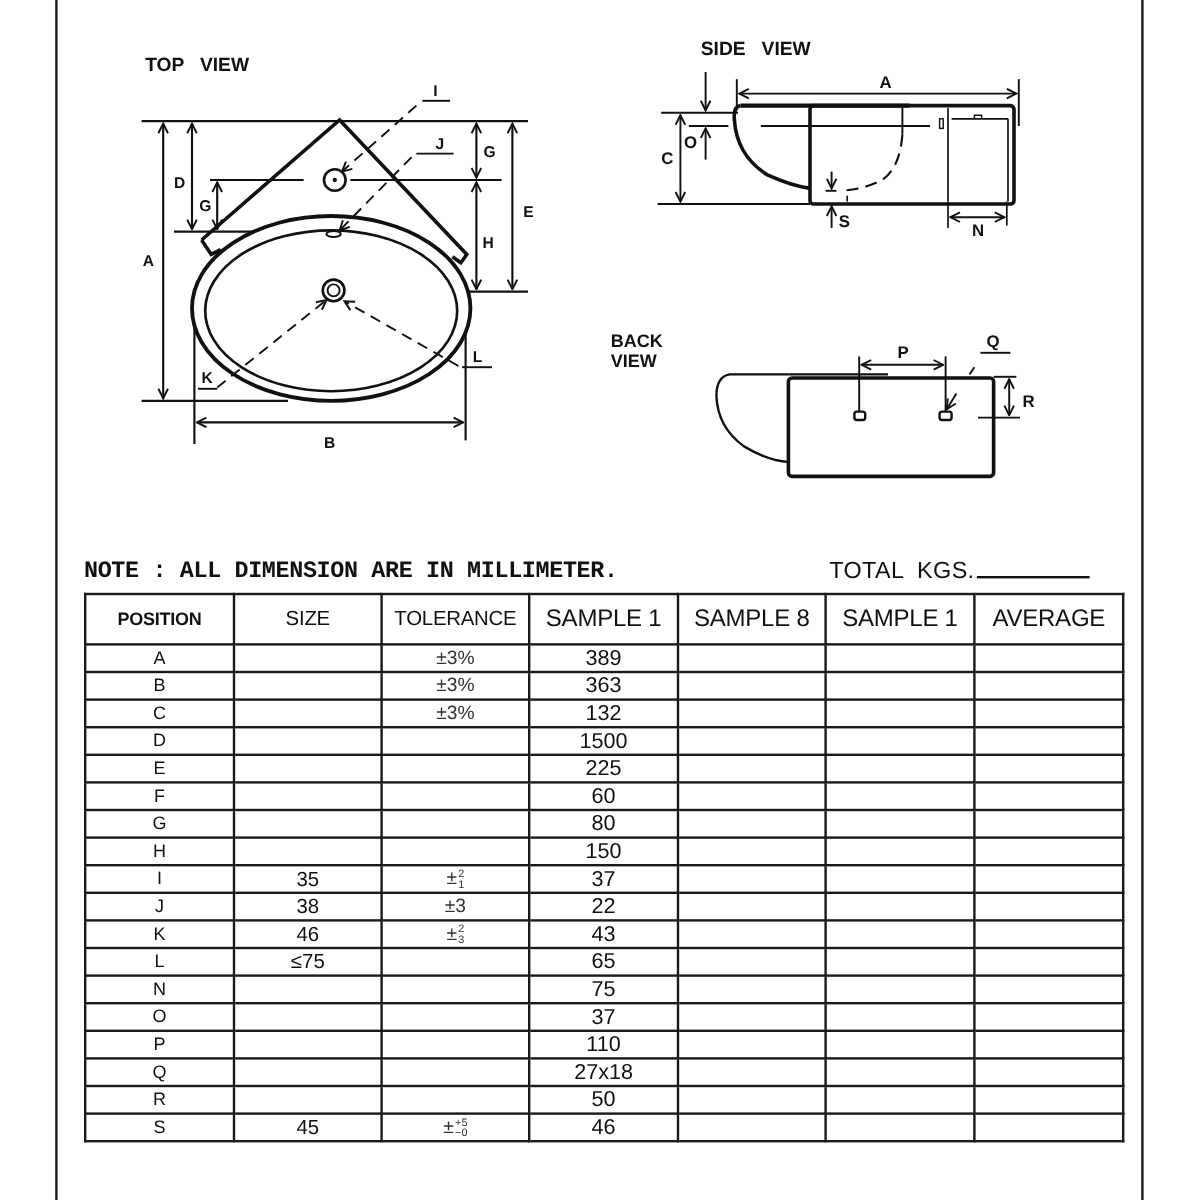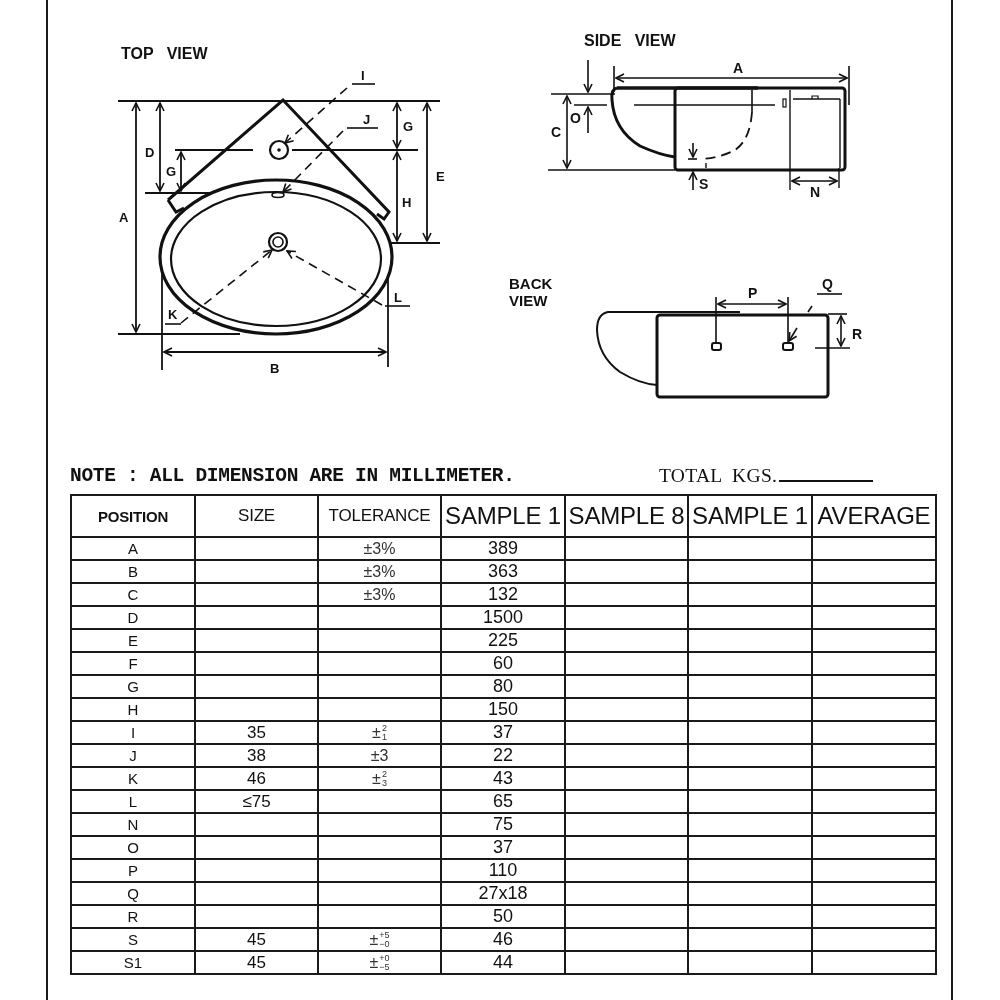--- a/index.html
+++ b/index.html
@@ -1,25 +1,25 @@
 <!DOCTYPE html>
 <html><head>
 <meta charset="utf-8">
 <style>
   html, body { margin:0; padding:0; background:#ffffff; }
   body { width:1000px; height:1000px; position:relative; overflow:hidden; font-family:"Liberation Sans", "DejaVu Sans", sans-serif; color:#111; }
   .frame-line { position:absolute; top:0; width:2px; height:1000px; background:#1a1a1a; }
   svg.drawing { position:absolute; left:0; top:0; }
   svg text { font-family:"Liberation Sans", "DejaVu Sans", sans-serif; fill:#111; }
   .note { position:absolute; left:70px; top:465px; font-size:19.5px; font-weight:bold; letter-spacing:-0.3px;font-family:Liberation Mono, monospace; }
-  .total { position:absolute; left:659px; top:465px; font-size:19.5px; letter-spacing:0.3px;font-family:Liberation Serif, serif; }
+  .total { position:absolute; left:691px; top:465px; font-size:19.5px; letter-spacing:0.3px; }
   .total .blank { display:inline-block; width:94px; border-bottom:2px solid #111; height:14px; margin-left:2px; vertical-align:baseline; }
   table.spec { position:absolute; left:70px; top:494px; width:865px; border-collapse:collapse; table-layout:fixed; }
   table.spec th, table.spec td { border:2.5px solid #1a1a1a; padding:0; text-align:center; overflow:hidden; white-space:nowrap; }
-  table.spec th { height:40px; font-weight:normal; font-size:24px; letter-spacing:-0.2px; }
+  table.spec th { height:40px; font-weight:normal; font-size:20px; letter-spacing:-0.2px; }
   table.spec th.small { font-size:15px; font-weight:bold;text-align:center; }
   table.spec th.mid { font-size:17px;border-radius:20px; }
   table.spec td { height:21px; font-size:18px; line-height:21px; }
   table.spec td.pos { font-size:15px; }
   table.spec td.size { font-size:17px; }
   table.spec td.tol { font-size:16px; color:#333; }
   .tol-frac { display:inline-flex; align-items:center; gap:1px; }
   .tol-frac .stack { display:inline-flex; flex-direction:column; font-size:9px; line-height:9px; }
 </style>
 </head>
@@ -365,29 +365,14 @@
             <span class="stack">
               <span>+5</span>
               <span>−0</span>
             </span>
           </span></td>
         <td>46</td>
         <td></td>
         <td></td>
         <td></td>
       </tr>
-      <tr>
-        <td class="pos">S1</td>
-        <td class="size">45</td>
-        <td class="tol"><span class="tol-frac">
-            <span>±</span>
-            <span class="stack">
-              <span>+0</span>
-              <span>−5</span>
-            </span>
-          </span></td>
-        <td>44</td>
-        <td></td>
-        <td></td>
-        <td></td>
-      </tr>
     </tbody>
 </table>
 
 </body></html>

